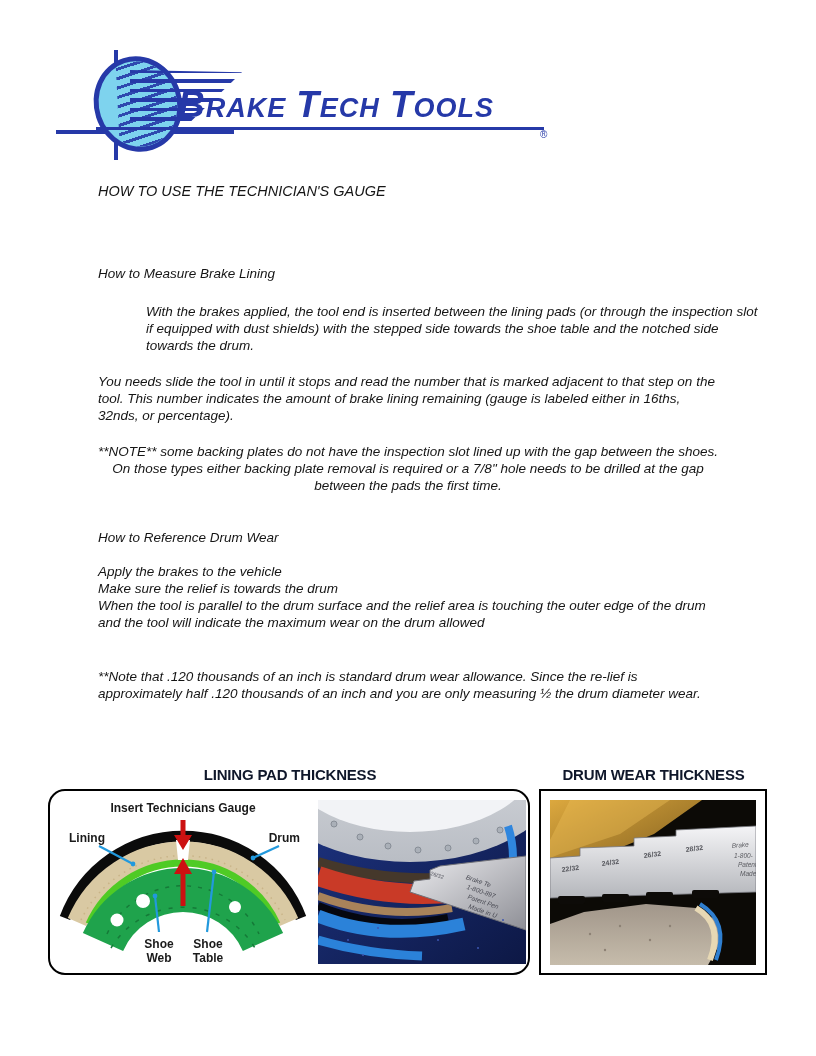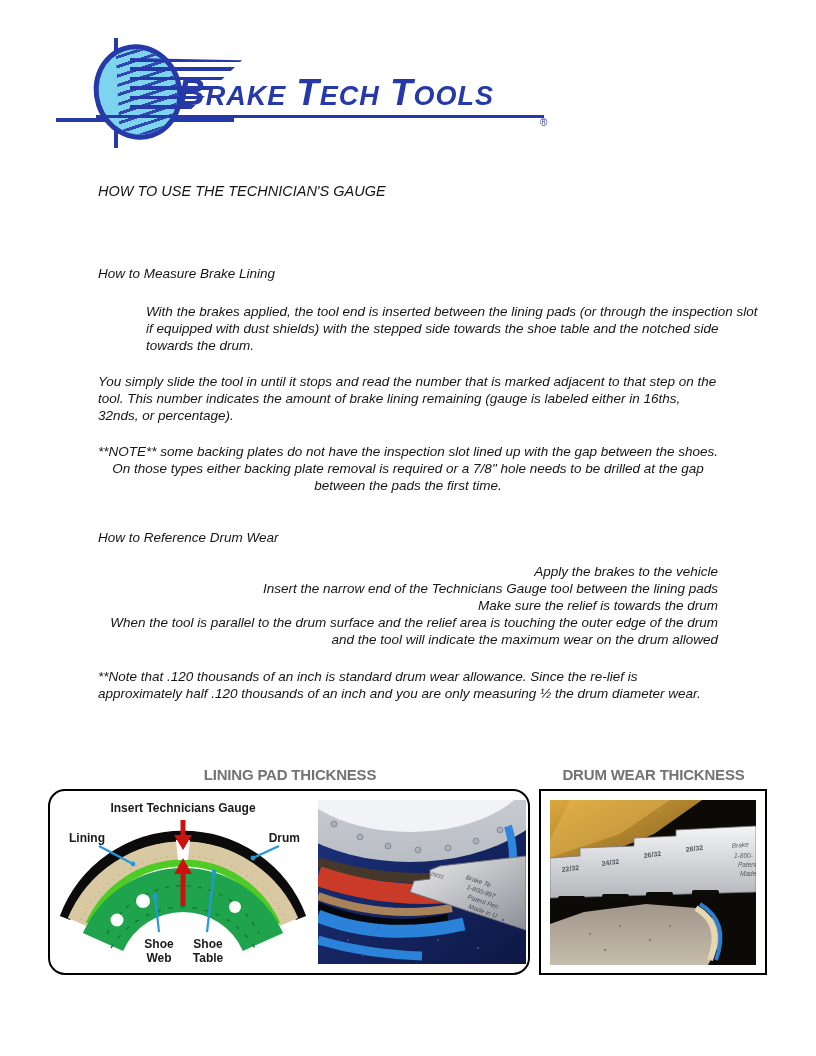--- a/index.html
+++ b/index.html
@@ -1,20 +1,20 @@
 <!DOCTYPE html>
 <html><head>
 <meta charset="utf-8">
 <style>
   html,body{margin:0;padding:0;background:#ffffff;}
   .page{position:relative;width:816px;height:1056px;background:#fff;overflow:hidden;
         font-family:"Liberation Sans",sans-serif;color:#151515;}
 
   
-  .logo{position:absolute;left:68px;top:38px;width:495px;height:118px;}
+  .logo{position:absolute;left:68px;top:50px;width:495px;height:118px;}
   .globe{position:absolute;left:26px;top:6px;width:78px;height:86px;border-radius:50%;
          background:#7ED3EE;border:5px solid #2639A8;transform:rotate(-18deg);overflow:hidden;}
   .globe-lines{position:absolute;inset:0;border-radius:50%;
          background:repeating-linear-gradient(0deg,rgba(38,57,168,.9) 0 3px,transparent 3px 9px);
          clip-path:polygon(38% 0,100% 0,100% 100%,8% 100%);}
   .speed-stripes{position:absolute;left:62px;top:20px;width:112px;height:54px;
          background:repeating-linear-gradient(180deg,#2639A8 0 3.5px,transparent 3.5px 9.5px);
          clip-path:polygon(0 0,100% 4%,52% 100%,0 100%);}
   .cross-v{position:absolute;left:46px;top:0;width:4px;height:110px;background:#2639A8;}
   .cross-h{position:absolute;left:-12px;top:80px;width:178px;height:4px;background:#2639A8;}
@@ -26,25 +26,25 @@
   .logo-text .word{margin-right:10px;}
   .logo-reg{position:absolute;left:472px;top:79px;font-size:10px;color:#2639A8;}
 
   
   .doc-block{position:absolute;left:98px;width:620px;font-style:italic;
              font-size:13.5px;line-height:17px;}
   .doc-title{top:183px;font-size:14.5px;}
   .h-measure{top:265px;}
   .p1{top:303px;margin-left:48px;} .p2{top:373px;} .p3{top:443px;text-align:center;}
   .h-drum{top:529px;}
-  .steps{top:563px;text-align:right;}
+  .steps{top:563px;}
   .note2{top:668px;}
 
   
-  .fig-header{position:absolute;top:766px;font-weight:bold;font-size:15px;color:#737373;
+  .fig-header{position:absolute;top:766px;font-weight:bold;font-size:15px;color:#0f172a;
               text-align:center;letter-spacing:-0.2px;font-style:normal;}
   .fig-header.left{left:48px;width:484px;}
   .fig-header.right{left:540px;width:227px;}
   .fig-box{position:absolute;top:789px;height:186px;border:2px solid #000;background:#fff;
            box-sizing:border-box;}
   .fig-box.left{left:48px;width:482px;border-radius:17px;}
   .fig-box.right{left:539px;width:228px;}
   .diagram-svg{position:absolute;left:5px;top:5px;}
   .photo-mid{position:absolute;left:268px;top:9px;}
   .photo-right{position:absolute;left:9px;top:9px;}
@@ -64,27 +64,26 @@
     <div class="speed-stripes"></div>
     <div class="logo-underline"></div>
     <div class="logo-text" id="logo-text"><span class="word"><span class="cap">B</span><span class="rest">RAKE</span></span><span class="word"><span class="cap">T</span><span class="rest">ECH</span></span><span class="word"><span class="cap">T</span><span class="rest">OOLS</span></span></div>
     <div class="logo-reg">®</div>
   </div>
 
   <div class="doc-block doc-title">HOW TO USE THE TECHNICIAN'S GAUGE</div>
 
   <div class="doc-block h-measure">How to Measure Brake Lining</div>
   <div class="doc-block p1">With the brakes applied, the tool end is inserted between the lining pads (or through the inspection slot if equipped with dust shields) with the stepped side towards the shoe table and the notched side towards the drum.</div>
-  <div class="doc-block p2">You simply slide the tool in until it stops and read the number that is marked adjacent to that step on the tool. This number indicates the amount of brake lining remaining (gauge is labeled either in 16ths, 32nds, or percentage).</div>
+  <div class="doc-block p2">You needs slide the tool in until it stops and read the number that is marked adjacent to that step on the tool. This number indicates the amount of brake lining remaining (gauge is labeled either in 16ths, 32nds, or percentage).</div>
   <div class="doc-block p3">**NOTE** some backing plates do not have the inspection slot lined up with the gap between the shoes. On those types either backing plate removal is required or a 7/8" hole needs to be drilled at the gap between the pads the first time.</div>
 
   <div class="doc-block h-drum">How to Reference Drum Wear</div>
   <div class="doc-block steps">
     <div>Apply the brakes to the vehicle</div>
-    <div>Insert the narrow end of the Technicians Gauge tool between the lining pads</div>
     <div>Make sure the relief is towards the drum</div>
     <div>When the tool is parallel to the drum surface and the relief area is touching the outer edge of the drum and the tool will indicate the maximum wear on the drum allowed</div>
   </div>
   <div class="doc-block note2">**Note that .120 thousands of an inch is standard drum wear allowance. Since the re-lief is approximately half .120 thousands of an inch and you are only measuring ½ the drum diameter wear.</div>
 
   <div class="fig-header left">LINING PAD THICKNESS</div>
   <div class="fig-header right">DRUM WEAR THICKNESS</div>
 
   <div class="fig-box left">
 

